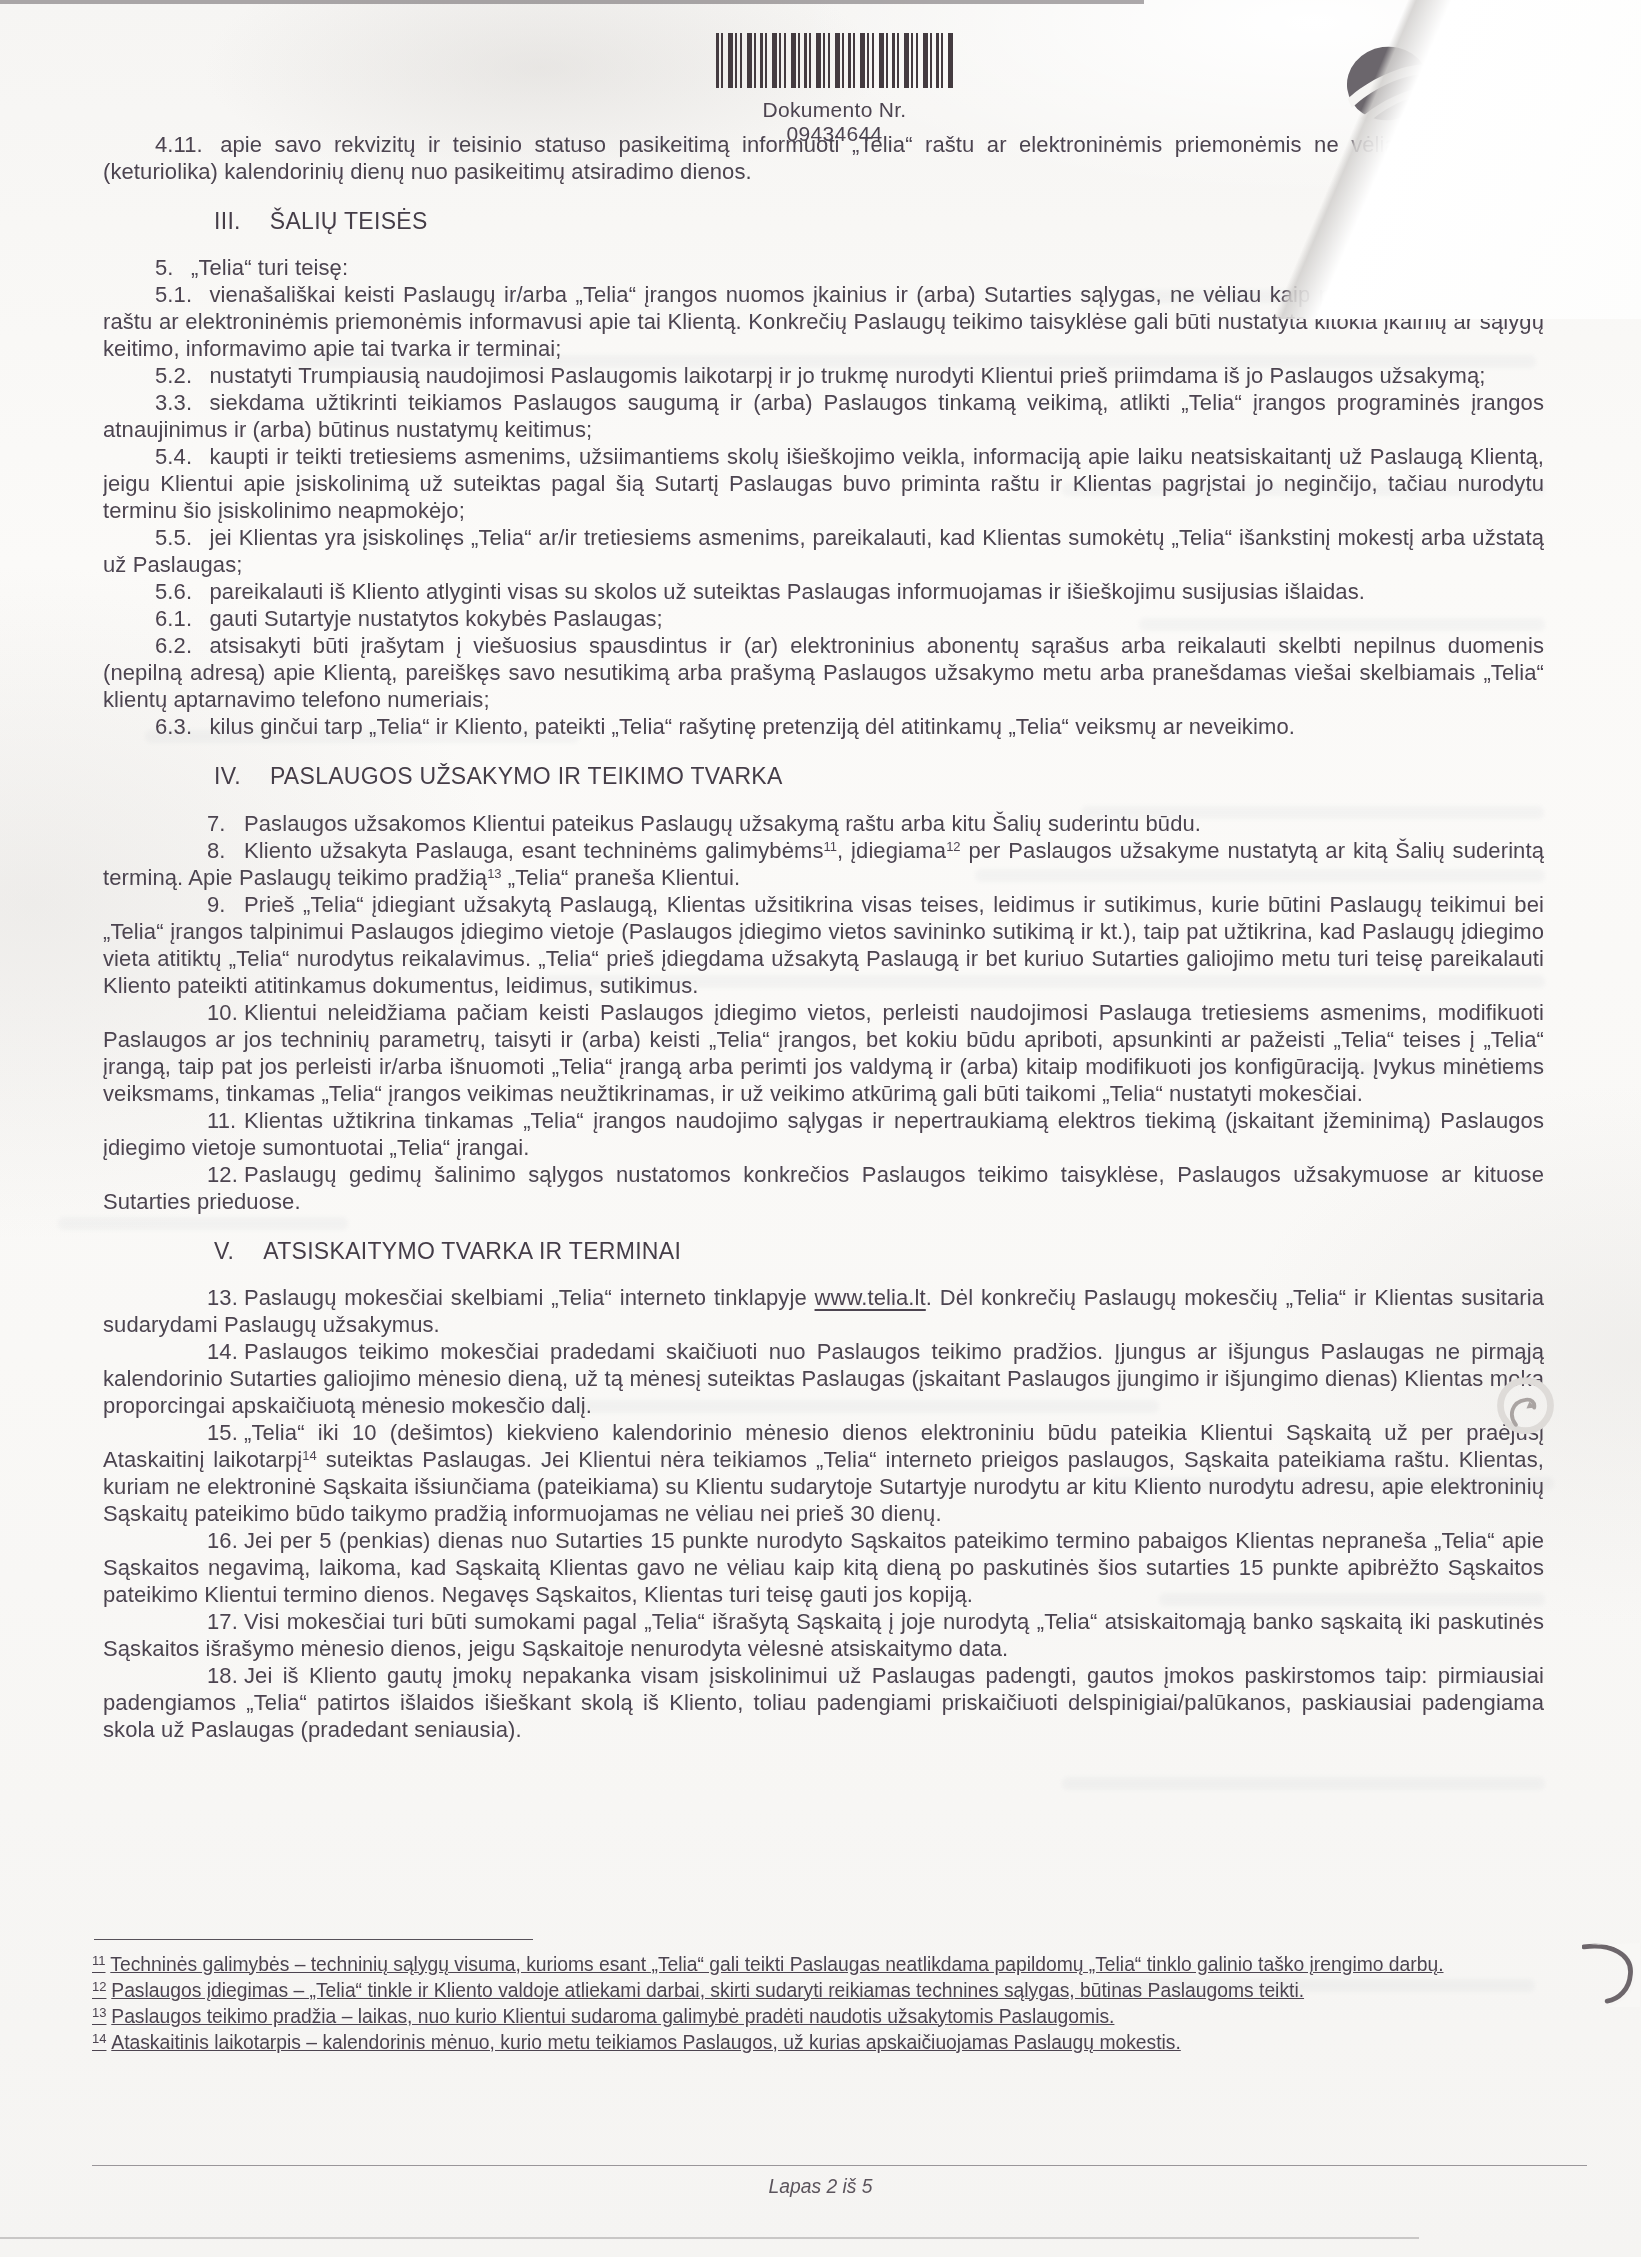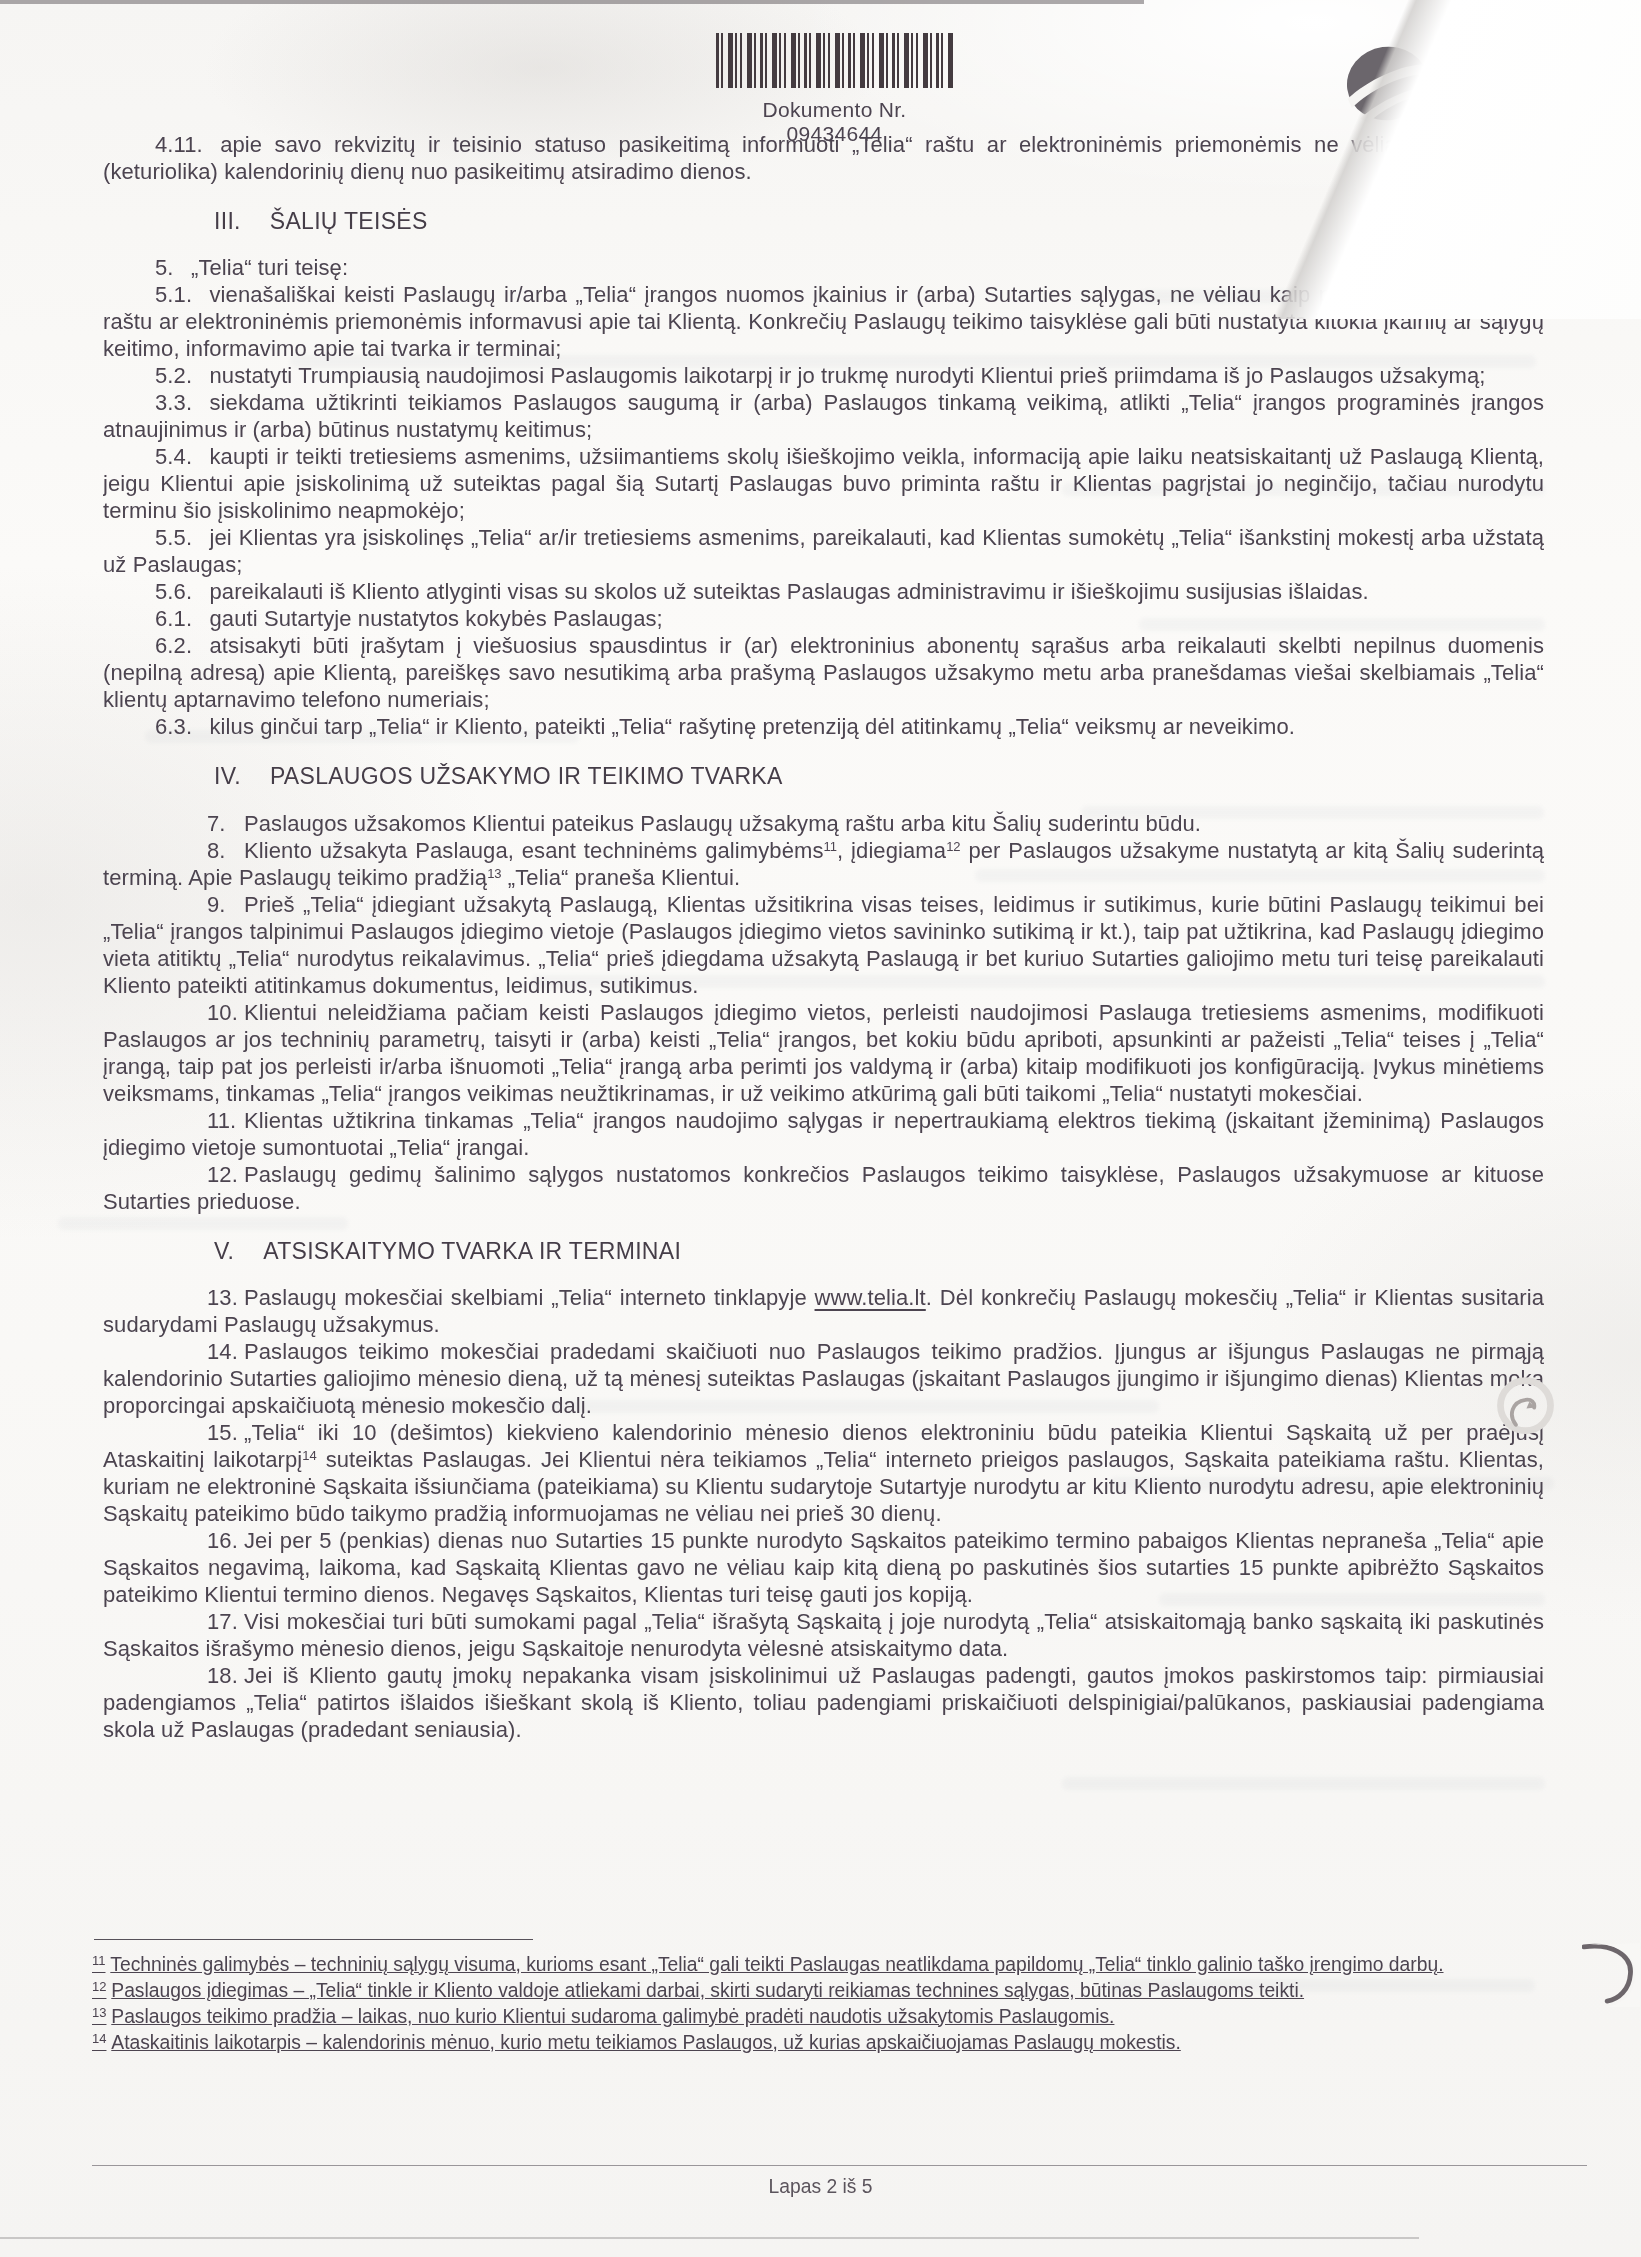--- a/index.html
+++ b/index.html
@@ -61,21 +61,21 @@
   
   .footnotes{
     position:absolute;left:92px;top:1939px;width:1453px;z-index:2;
     color:#4c4450;font-size:19.3px;line-height:26px;text-align:left;
   }
   .fn-sep{width:439px;height:0;border-top:1.9px solid #575159;margin:0 0 11.6px 1.9px;}
   .footnote{margin:0;text-decoration:underline;}
   .footnote sup{margin-right:4.8px;vertical-align:5.8px;}
   
   .footer-rule{position:absolute;left:92px;top:2165px;width:1495px;height:0;border-top:1.9px solid #9a969a;z-index:2;}
-  .footer-label{position:absolute;top:2176px;left:0;width:1641px;text-align:center;font-size:19.3px;color:#5b545c;z-index:2;}
+  .footer-label{position:absolute;top:2176px;left:0;width:1641px;text-align:center;font-size:19.3px;color:#5b545c;z-index:2;font-style:italic;}
   
   .curl-swirl{position:absolute;top:1369px;left:1487px;z-index:3;}
   .edge-hook{position:absolute;top:1941px;left:1582px;z-index:3;}
 </style>
 </head>
 <body>
 
 <div class="page"></div>
 <div class="scan-edge-top"></div>
 
@@ -118,21 +118,21 @@
       <p class="clause"><span class="num">4.11.</span><span class="">apie savo rekvizitų ir teisinio statuso pasikeitimą informuoti „Telia“ raštu ar elektroninėmis priemonėmis ne vėliau kaip per 14 (keturiolika) kalendorinių dienų nuo pasikeitimų atsiradimo dienos.</span></p>
     </div>
   <div id="sections-slot">
       <p class="sec-heading"><span class="sec-num">III.</span><span>ŠALIŲ TEISĖS</span></p>
       <p class="clause"><span class="num">5.</span><span class="">„Telia“ turi teisę:</span></p>
       <p class="clause"><span class="num">5.1.</span><span class="">vienašališkai keisti Paslaugų ir/arba „Telia“ įrangos nuomos įkainius ir (arba) Sutarties sąlygas, ne vėliau kaip prieš 1 (vieną) mėnesį raštu ar elektroninėmis priemonėmis informavusi apie tai Klientą. Konkrečių Paslaugų teikimo taisyklėse gali būti nustatyta kitokia įkainių ar sąlygų keitimo, informavimo apie tai tvarka ir terminai;</span></p>
       <p class="clause"><span class="num">5.2.</span><span class="">nustatyti Trumpiausią naudojimosi Paslaugomis laikotarpį ir jo trukmę nurodyti Klientui prieš priimdama iš jo Paslaugos užsakymą;</span></p>
       <p class="clause"><span class="num">3.3.</span><span class="">siekdama užtikrinti teikiamos Paslaugos saugumą ir (arba) Paslaugos tinkamą veikimą, atlikti „Telia“ įrangos programinės įrangos atnaujinimus ir (arba) būtinus nustatymų keitimus;</span></p>
       <p class="clause"><span class="num">5.4.</span><span class="">kaupti ir teikti tretiesiems asmenims, užsiimantiems skolų išieškojimo veikla, informaciją apie laiku neatsiskaitantį už Paslaugą Klientą, jeigu Klientui apie įsiskolinimą už suteiktas pagal šią Sutartį Paslaugas buvo priminta raštu ir Klientas pagrįstai jo neginčijo, tačiau nurodytu terminu šio įsiskolinimo neapmokėjo;</span></p>
       <p class="clause"><span class="num">5.5.</span><span class="">jei Klientas yra įsiskolinęs „Telia“ ar/ir tretiesiems asmenims, pareikalauti, kad Klientas sumokėtų „Telia“ išankstinį mokestį arba užstatą už Paslaugas;</span></p>
-      <p class="clause"><span class="num">5.6.</span><span class="">pareikalauti iš Kliento atlyginti visas su skolos už suteiktas Paslaugas administravimu ir išieškojimu susijusias išlaidas.</span></p>
+      <p class="clause"><span class="num">5.6.</span><span class="">pareikalauti iš Kliento atlyginti visas su skolos už suteiktas Paslaugas informuojamas ir išieškojimu susijusias išlaidas.</span></p>
       <p class="clause"><span class="num">6.1.</span><span class="">gauti Sutartyje nustatytos kokybės Paslaugas;</span></p>
       <p class="clause"><span class="num">6.2.</span><span class="">atsisakyti būti įrašytam į viešuosius spausdintus ir (ar) elektroninius abonentų sąrašus arba reikalauti skelbti nepilnus duomenis (nepilną adresą) apie Klientą, pareiškęs savo nesutikimą arba prašymą Paslaugos užsakymo metu arba pranešdamas viešai skelbiamais „Telia“ klientų aptarnavimo telefono numeriais;</span></p>
       <p class="clause"><span class="num">6.3.</span><span class="">kilus ginčui tarp „Telia“ ir Kliento, pateikti „Telia“ rašytinę pretenziją dėl atitinkamų „Telia“ veiksmų ar neveikimo.</span></p>
       <p class="sec-heading"><span class="sec-num">IV.</span><span>PASLAUGOS UŽSAKYMO IR TEIKIMO TVARKA</span></p>
       <p class="clause"><span class="num num-wide">7.</span><span class="">Paslaugos užsakomos Klientui pateikus Paslaugų užsakymą raštu arba kitu Šalių suderintu būdu.</span></p>
       <p class="clause"><span class="num num-wide">8.</span><span class="">Kliento užsakyta Paslauga, esant techninėms galimybėms</span><sup>11</sup><span class="">, įdiegiama</span><sup>12</sup><span class=""> per Paslaugos užsakyme nustatytą ar kitą Šalių suderintą terminą. Apie Paslaugų teikimo pradžią</span><sup>13</sup><span class=""> „Telia“ praneša Klientui.</span></p>
       <p class="clause"><span class="num num-wide">9.</span><span class="">Prieš „Telia“ įdiegiant užsakytą Paslaugą, Klientas užsitikrina visas teises, leidimus ir sutikimus, kurie būtini Paslaugų teikimui bei „Telia“ įrangos talpinimui Paslaugos įdiegimo vietoje (Paslaugos įdiegimo vietos savininko sutikimą ir kt.), taip pat užtikrina, kad Paslaugų įdiegimo vieta atitiktų „Telia“ nurodytus reikalavimus. „Telia“ prieš įdiegdama užsakytą Paslaugą ir bet kuriuo Sutarties galiojimo metu turi teisę pareikalauti Kliento pateikti atitinkamus dokumentus, leidimus, sutikimus.</span></p>
       <p class="clause"><span class="num num-wide">10.</span><span class="">Klientui neleidžiama pačiam keisti Paslaugos įdiegimo vietos, perleisti naudojimosi Paslauga tretiesiems asmenims, modifikuoti Paslaugos ar jos techninių parametrų, taisyti ir (arba) keisti „Telia“ įrangos, bet kokiu būdu apriboti, apsunkinti ar pažeisti „Telia“ teises į „Telia“ įrangą, taip pat jos perleisti ir/arba išnuomoti „Telia“ įrangą arba perimti jos valdymą ir (arba) kitaip modifikuoti jos konfigūraciją. Įvykus minėtiems veiksmams, tinkamas „Telia“ įrangos veikimas neužtikrinamas, ir už veikimo atkūrimą gali būti taikomi „Telia“ nustatyti mokesčiai.</span></p>
       <p class="clause"><span class="num num-wide">11.</span><span class="">Klientas užtikrina tinkamas „Telia“ įrangos naudojimo sąlygas ir nepertraukiamą elektros tiekimą (įskaitant įžeminimą) Paslaugos įdiegimo vietoje sumontuotai „Telia“ įrangai.</span></p>
       <p class="clause"><span class="num num-wide">12.</span><span class="">Paslaugų gedimų šalinimo sąlygos nustatomos konkrečios Paslaugos teikimo taisyklėse, Paslaugos užsakymuose ar kituose Sutarties prieduose.</span></p>

